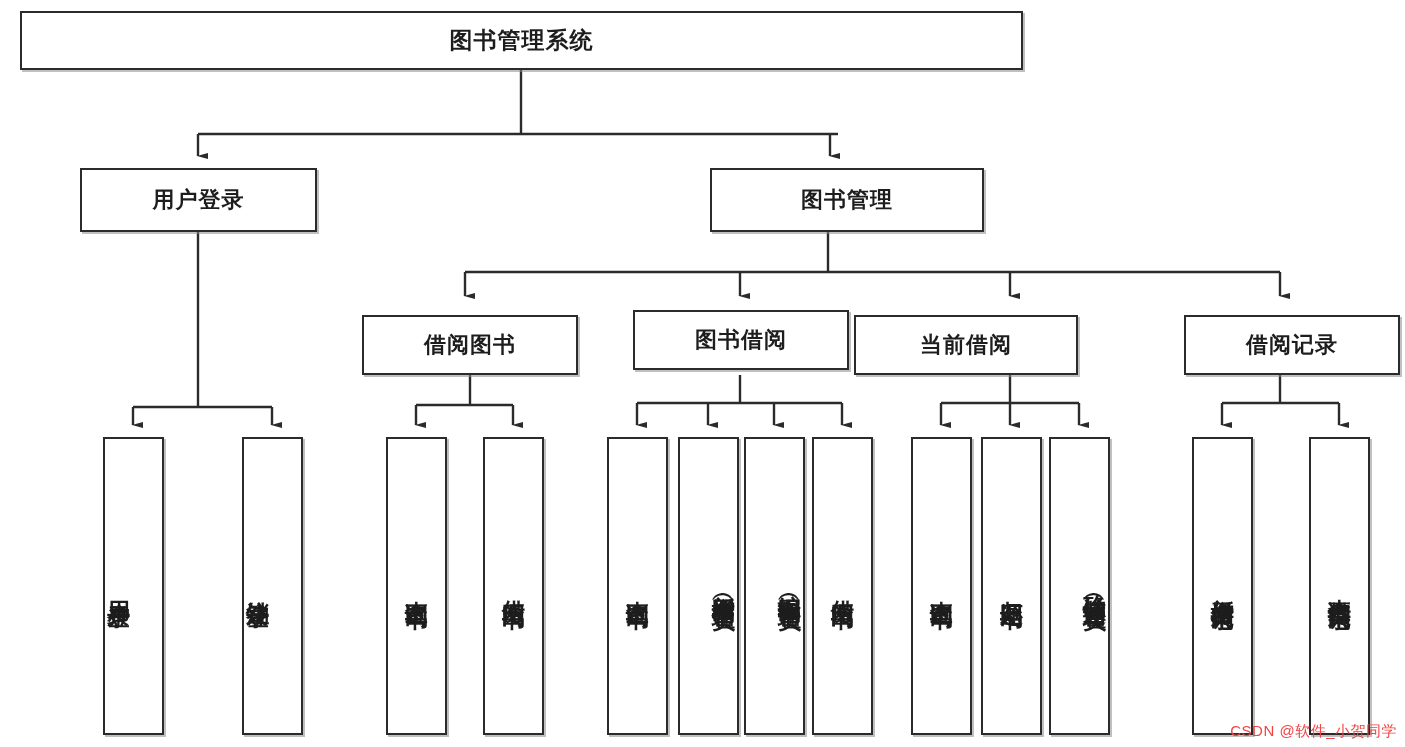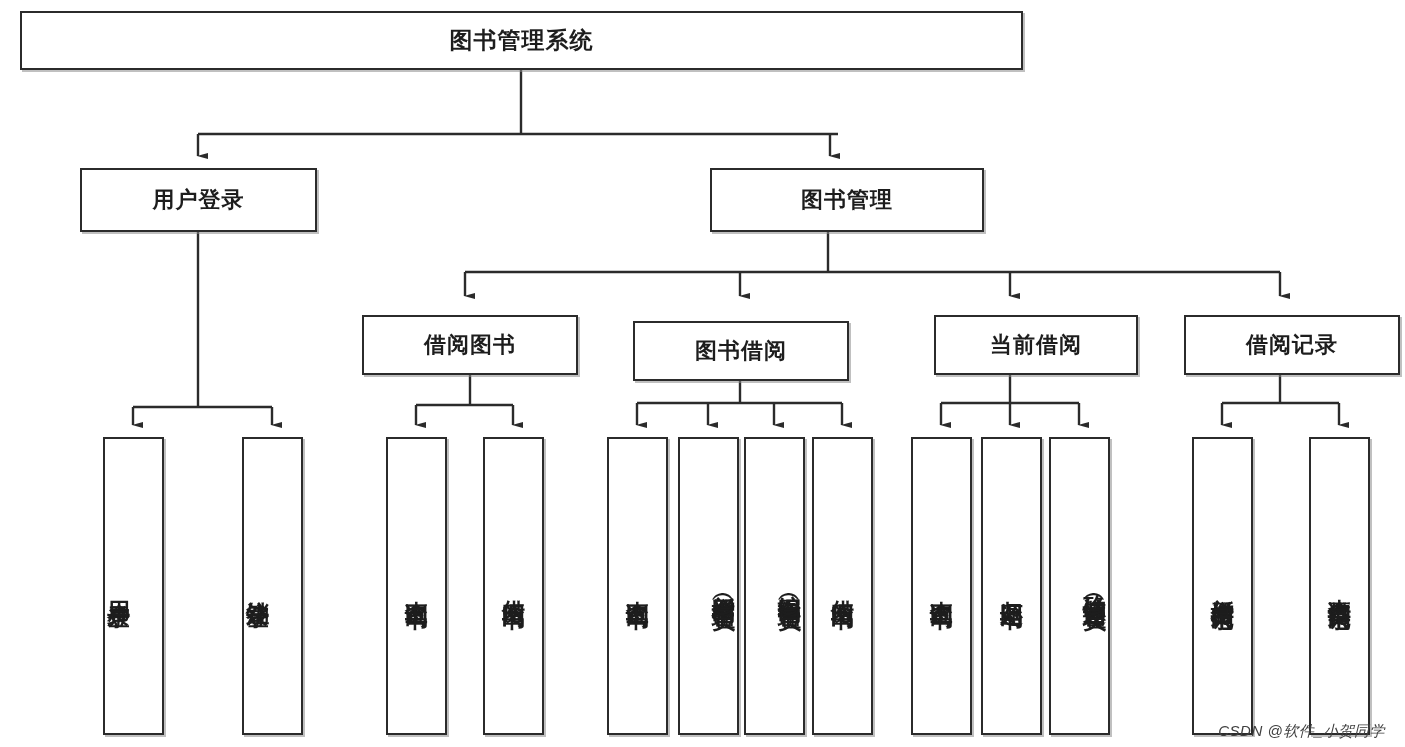--- a/index.html
+++ b/index.html
@@ -12,22 +12,22 @@
         display:flex;align-items:center;justify-content:center;color:#1d1d1d;font-weight:bold;}
   .node.h{font-size:22px;letter-spacing:1px;}
   .node.root{font-size:23px;}
   .node.v{writing-mode:vertical-rl;text-orientation:upright;
           font-size:23px;line-height:1.18;letter-spacing:2px;
           padding:6px 0;white-space:nowrap;}
   .node.v.bottom{align-items:flex-end;}
   .node.v.top{align-items:flex-start;}
   .node.v.mid{align-items:center;}
 
-  .watermark{position:absolute;right:20px;bottom:6px;font-size:15px;color:#404040;
-             letter-spacing:.5px;white-space:nowrap;font-style:italic;}
+  .watermark{position:absolute;right:8px;bottom:6px;font-size:15px;color:#ef4444;
+             letter-spacing:.5px;white-space:nowrap;}
 </style>
 </head>
 <body>
 
 <div id="stage">
 
   <svg id="edges" viewBox="0 0 1405 747">
     <defs>
       <marker id="arw" markerWidth="10" markerHeight="12" refX="3" refY="10" orient="auto" markerUnits="userSpaceOnUse">
         <path d="M0,0 L6,0 L3,11 Z" fill="#2b2b2b"></path>
@@ -76,22 +76,22 @@
       <path d="M1339,403 L1339,425" marker-end="url(#arw)"></path>
     </g>
   </svg>
 
   <div class="node h root" style="left:20px;top:11px;width:1003px;height:59px;">图书管理系统</div>
 
   <div class="node h" style="left:80px;top:168px;width:237px;height:64px;">用户登录</div>
   <div class="node h" style="left:710px;top:168px;width:274px;height:64px;">图书管理</div>
 
   <div class="node h" style="left:362px;top:315px;width:216px;height:60px;">借阅图书</div>
-  <div class="node h" style="left:633px;top:321px;width:216px;height:60px;">图书借阅</div>
-  <div class="node h" style="left:934px;top:315px;width:204px;height:60px;">当前借阅</div>
+  <div class="node h" style="left:633px;top:310px;width:216px;height:60px;">图书借阅</div>
+  <div class="node h" style="left:854px;top:315px;width:224px;height:60px;">当前借阅</div>
   <div class="node h" style="left:1184px;top:315px;width:216px;height:60px;">借阅记录</div>
 
   <div class="node v bottom" style="left:103px;top:437px;width:61px;height:298px;">用户登录</div>
   <div class="node v bottom" style="left:242px;top:437px;width:61px;height:298px;">注销登录</div>
 
   <div class="node v mid" style="left:386px;top:437px;width:61px;height:298px;">查询图书</div>
   <div class="node v mid" style="left:483px;top:437px;width:61px;height:298px;">借阅图书</div>
 
   <div class="node v mid" style="left:607px;top:437px;width:61px;height:298px;">查询图书</div>
   <div class="node v top" style="left:678px;top:437px;width:61px;height:298px;">新增图书（管理员）</div>

